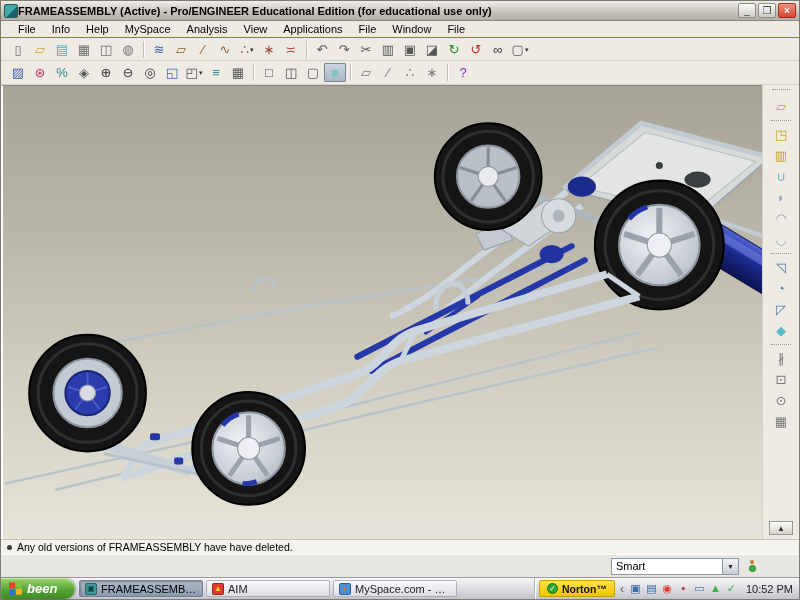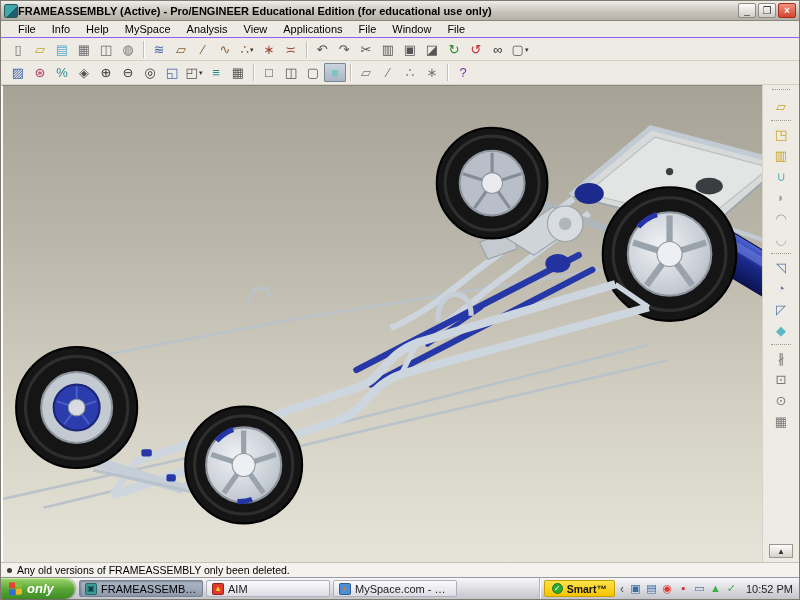--- a/index.html
+++ b/index.html
@@ -519,33 +519,43 @@
           <span class="vbtn">
             <span style="color: rgb(119, 119, 119);">▦</span>
           </span>
         </div>
       <span class="overflow-btn">▲</span>
     </div>
   </div>
 
   <div class="statusbar">
     <span class="status-dot"></span>
-    <span>Any old versions of FRAMEASSEMBLY only been deleted.</span>
+    <span>Any old versions of FRAMEASSEMBLY have have deleted.</span>
   </div>
 
+  <div class="filterbar">
+    <span class="combo">
+      <span class="combo-label">Smart</span>
+      <span class="combo-arrow">▾</span>
+    </span>
+    <span class="filter-light">
+        <i class="r"></i>
+        <i class="g"></i>
+      </span>
+  </div>
 
   <div class="taskbar">
     <span class="start">
       <span class="winflag">
           <i class="f1"></i>
           <i class="f2"></i>
           <i class="f3"></i>
           <i class="f4"></i>
         </span>
-      <span>only</span>
+      <span>been</span>
     </span>
     <div class="tasks">
 
     <span class="task active">
         <span class="ticon" style="background: rgb(61, 155, 155);">
             <span style="color: rgb(14, 63, 63);">▣</span>
           </span>
         <span class="tlabel">FRAMEASSEMBLY (Ac...</span>
       </span>
         <span class="task">
@@ -557,21 +567,21 @@
         <span class="task">
         <span class="ticon" style="background: rgb(74, 144, 217);">
             <span style="color: rgb(240, 120, 24);">◗</span>
           </span>
         <span class="tlabel">MySpace.com - Mozil...</span>
       </span>
       </div>
     <div class="tray">
       <span class="norton">
         <span class="ncheck">✓</span>
-        <span>Smart™</span>
+        <span>Norton™</span>
       </span>
       <span class="chevron">‹</span>
       <span style="display:flex;align-items:center;gap:3px;">
 
       <span class="tray-ico">
             <span style="color: rgb(58, 110, 165);">▣</span>
           </span>
           <span class="tray-ico">
             <span style="color: rgb(58, 110, 165);">▤</span>
           </span>

